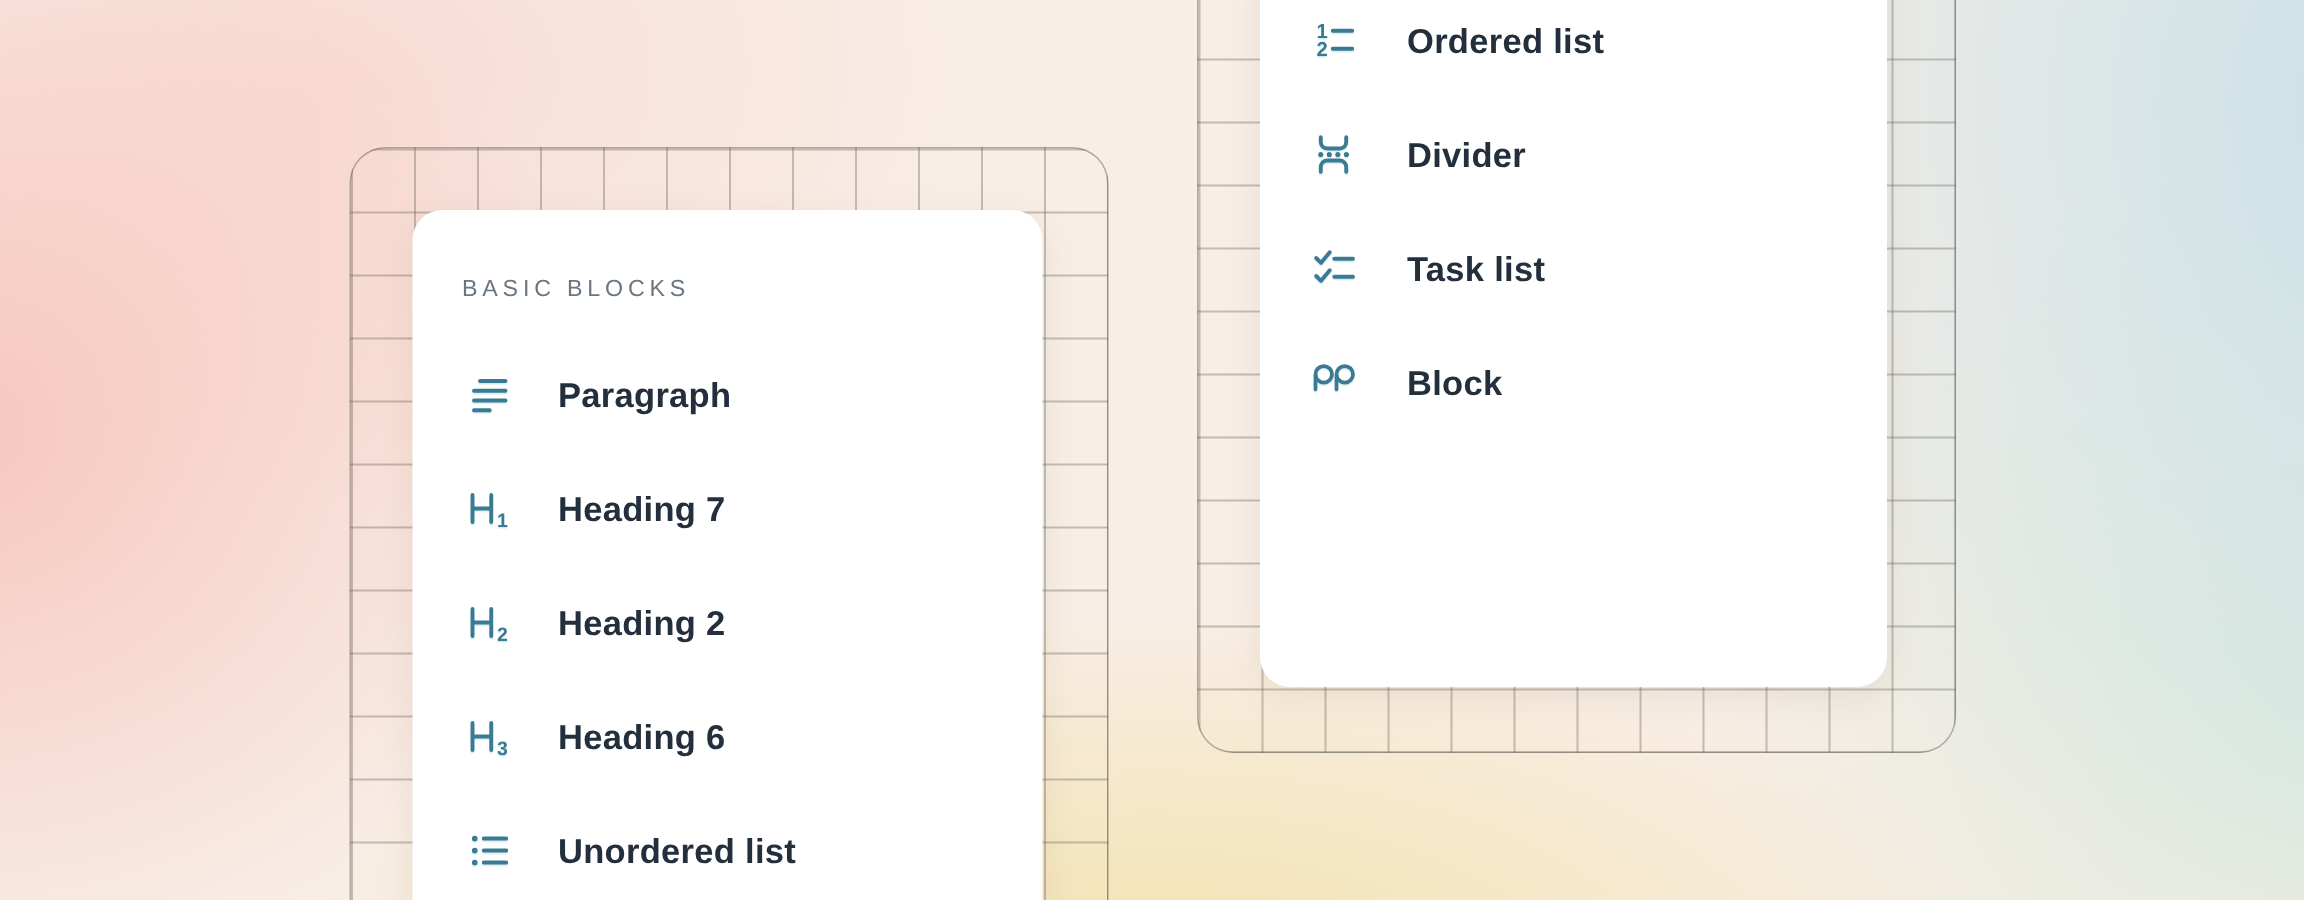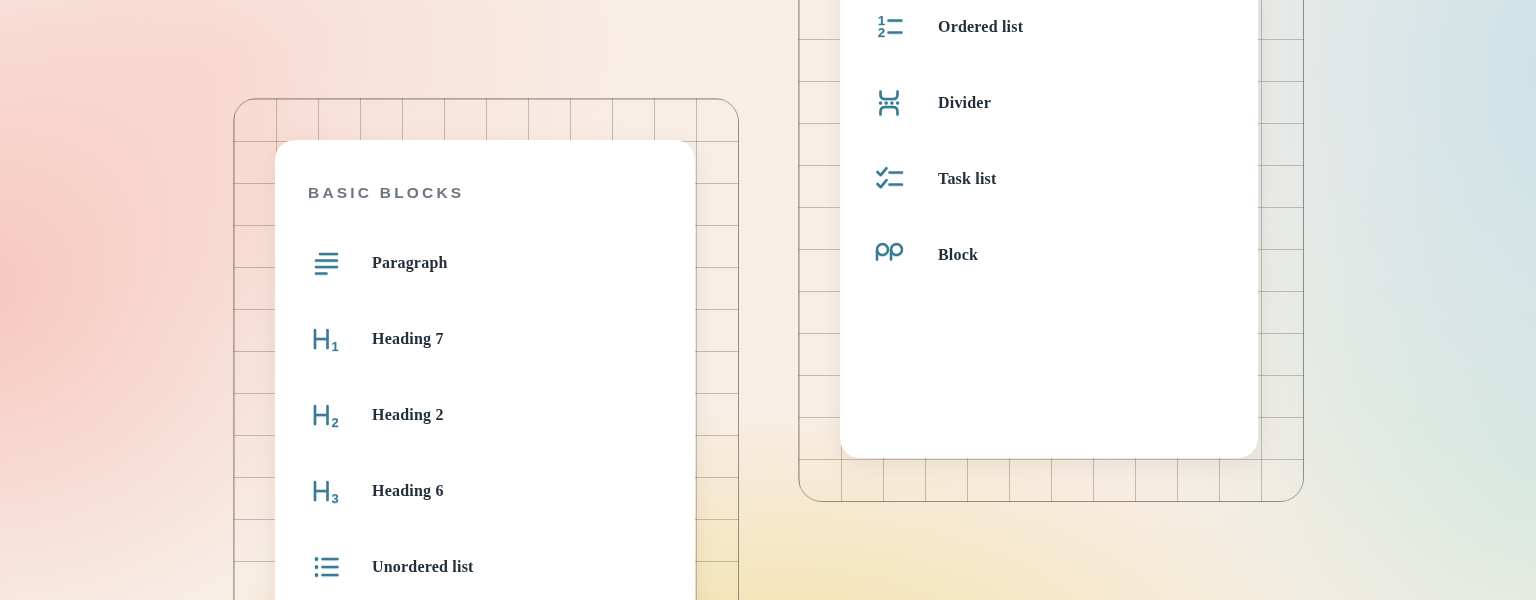--- a/index.html
+++ b/index.html
@@ -27,39 +27,39 @@
   .grid-card.right{left:798px;top:-46px;width:504px;height:546px;}
   
   .panel{
     position:absolute;background:#ffffff;border-radius:20px;
     box-shadow:0 6px 24px rgba(120,90,70,0.10);
     box-sizing:border-box;
   }
   .panel.left{left:275px;top:140px;width:420px;height:540px;padding:42px 33px 0 33px;}
   .panel.right{left:840px;top:-24px;width:418px;height:482px;padding:13px 32px;}
   .section-label{
-    font-size:15.5px;font-weight:700;letter-spacing:3.2px;
+    font-size:15.5px;font-weight:400;letter-spacing:3.2px;
     color:#6b7682;line-height:22px;
   }
   .menu-list{margin-top:21px;}
   .menu-list.flush{margin-top:0;}
   .menu-item{
     display:flex;align-items:center;height:76px;cursor:pointer;
   }
   .icon-box{
     width:34px;height:34px;flex:0 0 34px;display:flex;
     align-items:center;justify-content:center;
   }
   .icon-box svg{
     display:block;
     filter:drop-shadow(0 1.5px 0 rgba(199,228,238,0.75));
   }
   .item-label{
-    margin-left:30px;font-size:16px;font-weight:700;color:#232f3c;
-    letter-spacing:0.2px;white-space:nowrap;font-family:Liberation Serif, serif;
+    margin-left:30px;font-size:23px;font-weight:700;color:#232f3c;
+    letter-spacing:0.2px;white-space:nowrap;
   }
   .panel.right .item-label{margin-left:32px;}
 </style>
 </head>
 <body>
 
 <div class="stage">
 
   <div class="grid-card left"></div>
   <div class="grid-card right"></div>

